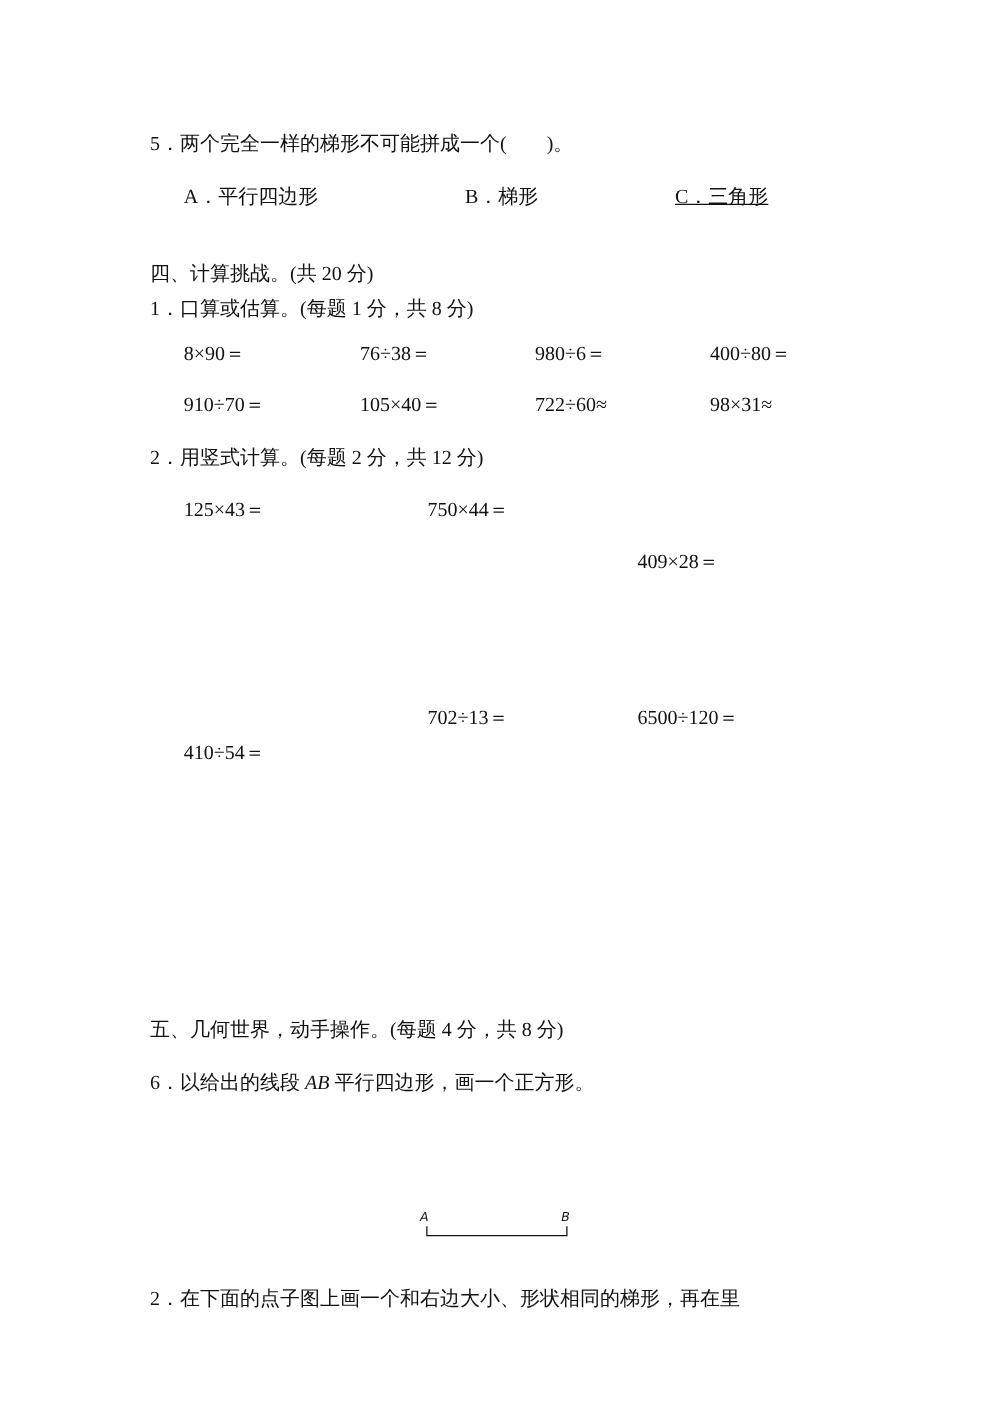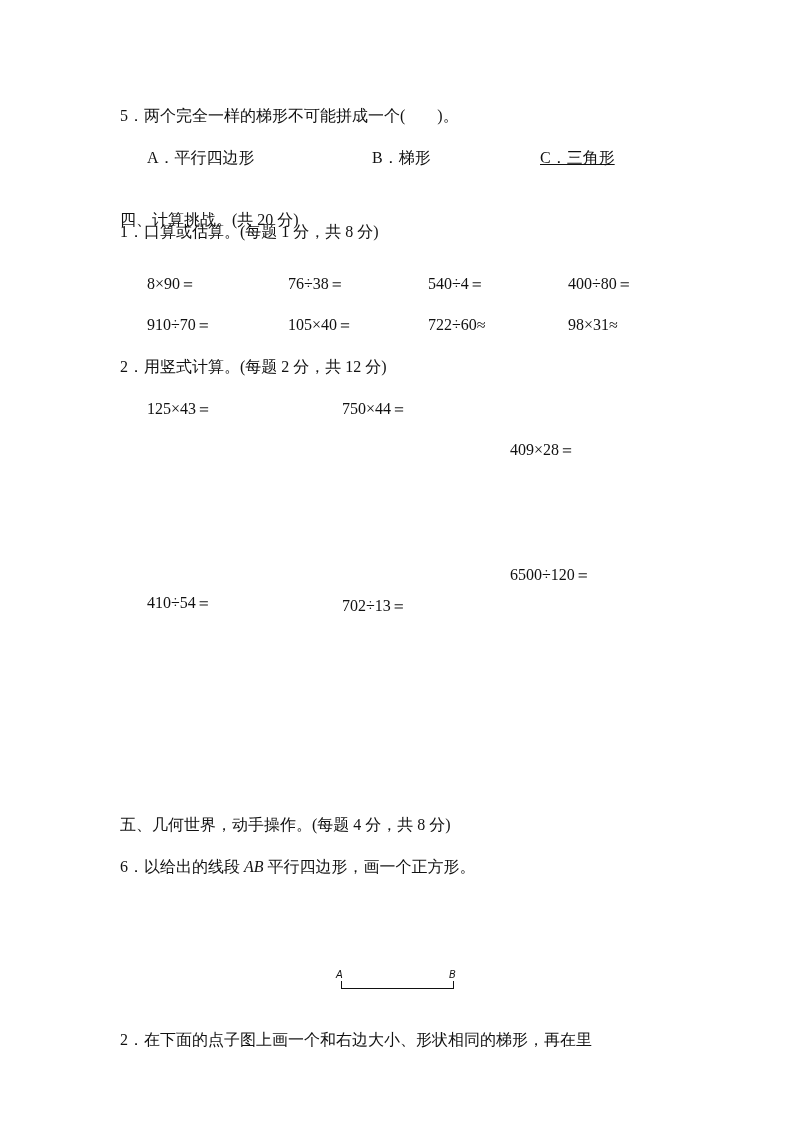--- a/index.html
+++ b/index.html
@@ -18,40 +18,40 @@
 <body>
 
 <div>
 
   <div class="abs line" style="top:108px;">5．两个完全一样的梯形不可能拼成一个(　　)。</div>
   <div class="abs" style="left:147px; top:150px;">A．平行四边形</div>
   <div class="abs" style="left:372px; top:150px;">B．梯形</div>
   <div class="abs" style="left:540px; top:150px;text-decoration:underline;">C．三角形</div>
 
   <div class="abs line" style="top:192px;margin-top:20px;">四、计算挑战。(共 20 分)</div>
-  <div class="abs line" style="top:224px;">1．口算或估算。(每题 1 分，共 8 分)</div>
+  <div class="abs line" style="top:240px;">1．口算或估算。(每题 1 分，共 8 分)</div>
 
   <div class="abs calc" style="left:147px; top:276px;">8×90＝</div>
   <div class="abs calc" style="left:288px; top:276px;">76÷38＝</div>
-  <div class="abs calc" style="left:428px; top:276px;">540÷4＝</div>
+  <div class="abs calc" style="left:428px; top:276px;">980÷6＝</div>
   <div class="abs calc" style="left:568px; top:276px;">400÷80＝</div>
 
   <div class="abs calc" style="left:147px; top:317px;">910÷70＝</div>
   <div class="abs calc" style="left:288px; top:317px;">105×40＝</div>
   <div class="abs calc" style="left:428px; top:317px;">722÷60≈</div>
   <div class="abs calc" style="left:568px; top:317px;">98×31≈</div>
 
   <div class="abs line" style="top:359px;">2．用竖式计算。(每题 2 分，共 12 分)</div>
 
   <div class="abs calc" style="left:147px; top:401px;">125×43＝</div>
   <div class="abs calc" style="left:342px; top:401px;">750×44＝</div>
   <div class="abs calc" style="left:510px; top:401px;margin-top:41px;">409×28＝</div>
 
   <div class="abs calc" style="left:147px; top:567px;margin-top:28px;">410÷54＝</div>
-  <div class="abs calc" style="left:342px; top:567px;margin-top:31px;">702÷13＝</div>
+  <div class="abs calc" style="left:342px; top:567px;">702÷13＝</div>
   <div class="abs calc" style="left:510px; top:567px;">6500÷120＝</div>
 
   <div class="abs line" style="top:817px;">五、几何世界，动手操作。(每题 4 分，共 8 分)</div>
   <div class="abs line" style="top:859px;">
     <span>6．以给出的线段 </span><i class="var">AB</i><span> 平行四边形，画一个正方形。</span>
   </div>
 
   <div>
     <span class="ptlabel" style="left:336px; top:969px;">A</span>
     <span class="ptlabel" style="left:449px; top:969px;">B</span>

